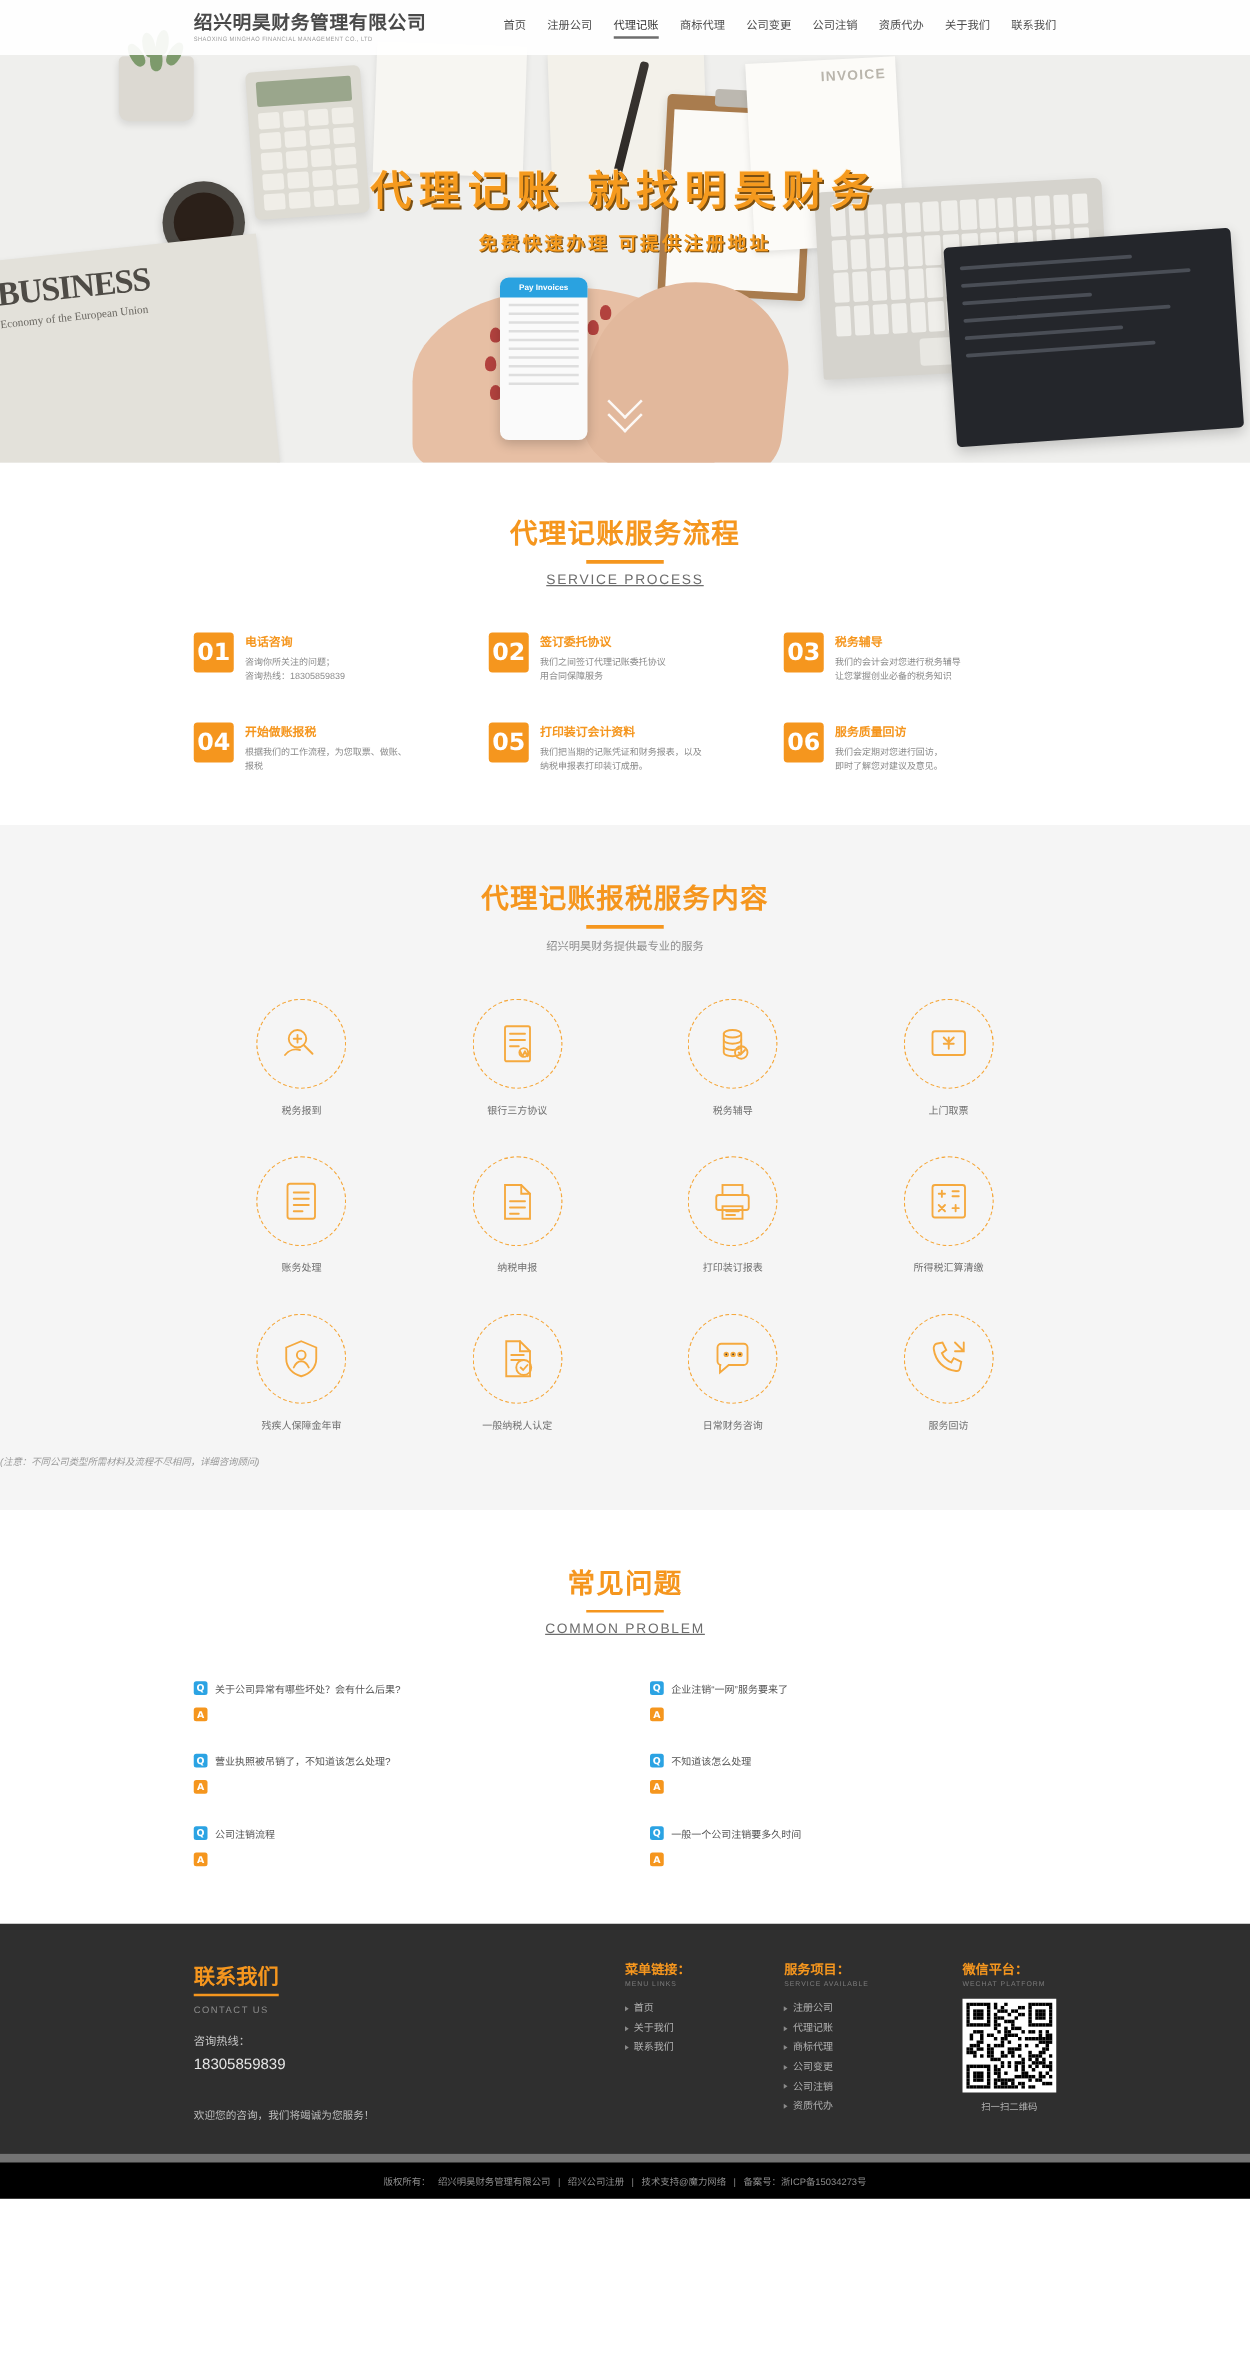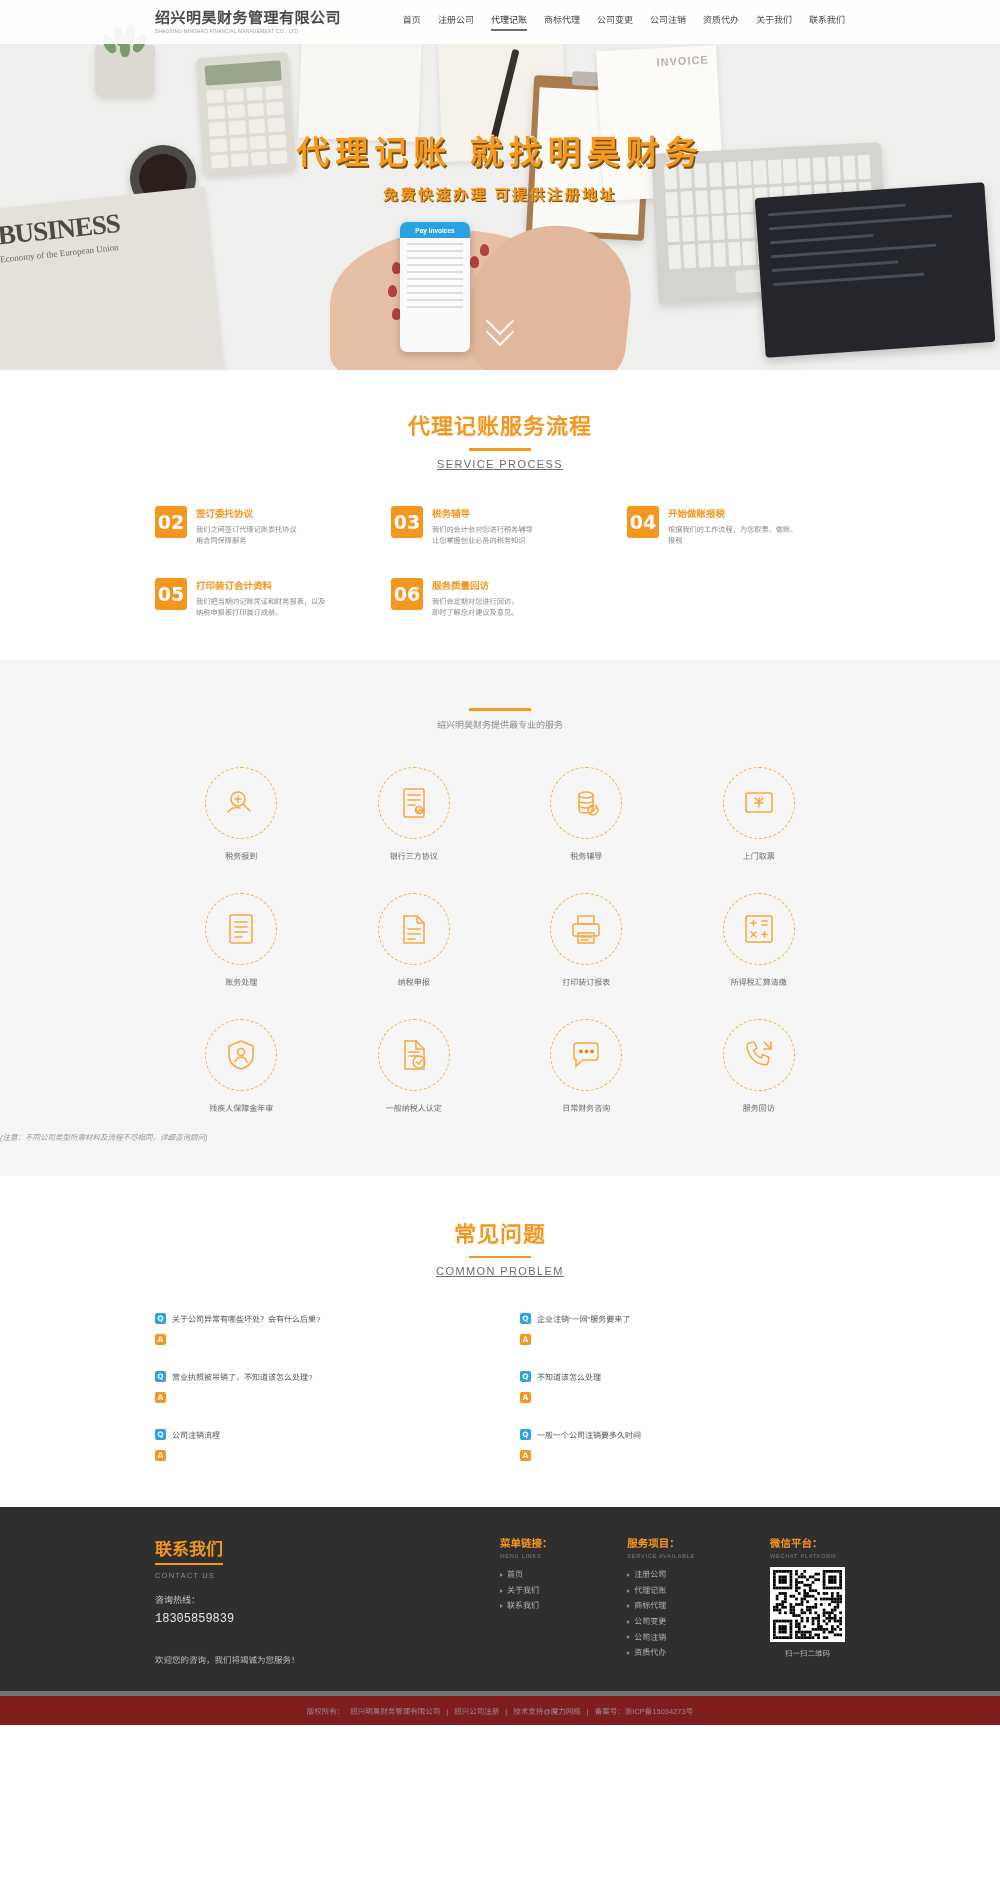--- a/index.html
+++ b/index.html
@@ -124,31 +124,31 @@
   .faq-a{margin-top:10px;display:flex;align-items:flex-start;gap:6px;}
   .faq-a span.t{font-size:8px;color:#9a9a9a;}
 
   
   .footer{background:#2f2f2f;padding:28px 0 0;color:#bdbdbd;}
   .foot-inner{width:690px;margin:0 auto;display:flex;justify-content:space-between;}
   .f-col{}
   .f-contact{width:270px;}
   .f-h{font-family:"DejaVu Sans",sans-serif;font-size:17px;color:#f5961e;font-weight:bold;display:inline-block;border-bottom:2px solid #f5961e;padding-bottom:3px;}
   .f-en{font-size:7.5px;color:#8c8c8c;letter-spacing:1.2px;margin-top:6px;}
-  .f-line{font-size:9px;color:#c6c6c6;margin-top:14px;line-height:1.7;font-family:Liberation Mono, monospace;}
+  .f-line{font-size:9px;color:#c6c6c6;margin-top:14px;line-height:1.7;}
   .f-tel{font-size:12px;color:#e6e6e6;}
   .f-desc{font-size:8.5px;color:#bdbdbd;margin-top:23px;}
   .f-h2{font-size:10.5px;color:#f5961e;font-weight:bold;}
   .f-en2{font-size:5.5px;color:#7d7d7d;letter-spacing:.8px;margin-top:3px;margin-bottom:8px;}
   .f-list li{list-style:none;font-size:8px;color:#b2b2b2;line-height:1.95;display:flex;align-items:center;gap:4px;cursor:pointer;}
   .f-list li::before{content:"";width:0;height:0;border-left:3px solid #8a8a8a;border-top:2.5px solid transparent;border-bottom:2.5px solid transparent;}
   .qr{width:75px;height:75px;background:#fff;padding:3px;margin-top:2px;}
   .qr svg{display:block;}
   .qr-cap{font-size:7.5px;color:#b2b2b2;margin-top:5px;text-align:center;width:75px;}
-  .copy{margin-top:26px;border-top:5px solid #737373;padding:9px 0;text-align:center;font-size:7.5px;color:#8e8e8e;background:#7f1d1d;}
+  .copy{margin-top:26px;border-top:7px solid #737373;padding:9px 0;text-align:center;font-size:7.5px;color:#8e8e8e;background:#000000;}
   .copy span{margin:0 3px;}
 </style>
 </head>
 <body>
 
 <div class="page">
 
   <div class="header">
     <div class="hdr-inner">
       <div class="logo">
@@ -345,20 +345,27 @@
   </div>
 
   <div class="process">
     <div class="sec-title">
       <h2>代理记账服务流程</h2>
       <div class="sec-rule"></div>
       <div class="en">SERVICE PROCESS</div>
     </div>
     <div class="proc-grid" id="proc-grid">
         <div class="proc-item">
+          <div class="proc-num">01</div>
+          <div class="proc-txt">
+            <h4>电话咨询</h4>
+            <p>咨询你所关注的问题；<br>咨询热线：18305859839</p>
+          </div>
+        </div>
+        <div class="proc-item">
           <div class="proc-num">02</div>
           <div class="proc-txt">
             <h4>签订委托协议</h4>
             <p>我们之间签订代理记账委托协议<br>用合同保障服务</p>
           </div>
         </div>
         <div class="proc-item">
           <div class="proc-num">03</div>
           <div class="proc-txt">
             <h4>税务辅导</h4>
@@ -384,20 +391,21 @@
           <div class="proc-txt">
             <h4>服务质量回访</h4>
             <p>我们会定期对您进行回访，<br>即时了解您对建议及意见。</p>
           </div>
         </div>
       </div>
   </div>
 
   <div class="services">
     <div class="sec-title">
+      <h2>代理记账报税服务内容</h2>
       <div class="sec-rule"></div>
       <div class="sub">绍兴明昊财务提供最专业的服务</div>
     </div>
     <div class="svc-grid" id="svc-grid">
         <div class="svc">
           <div class="svc-circle">
             <svg viewBox="0 0 34 34" fill="none" stroke="#f5a93e" stroke-width="1.5" stroke-linecap="round">
               <circle cx="14" cy="13" r="7"></circle>
               <path d="M19 18l7 7"></path>
               <path d="M4 26c3-4 8-5 12-4"></path>

